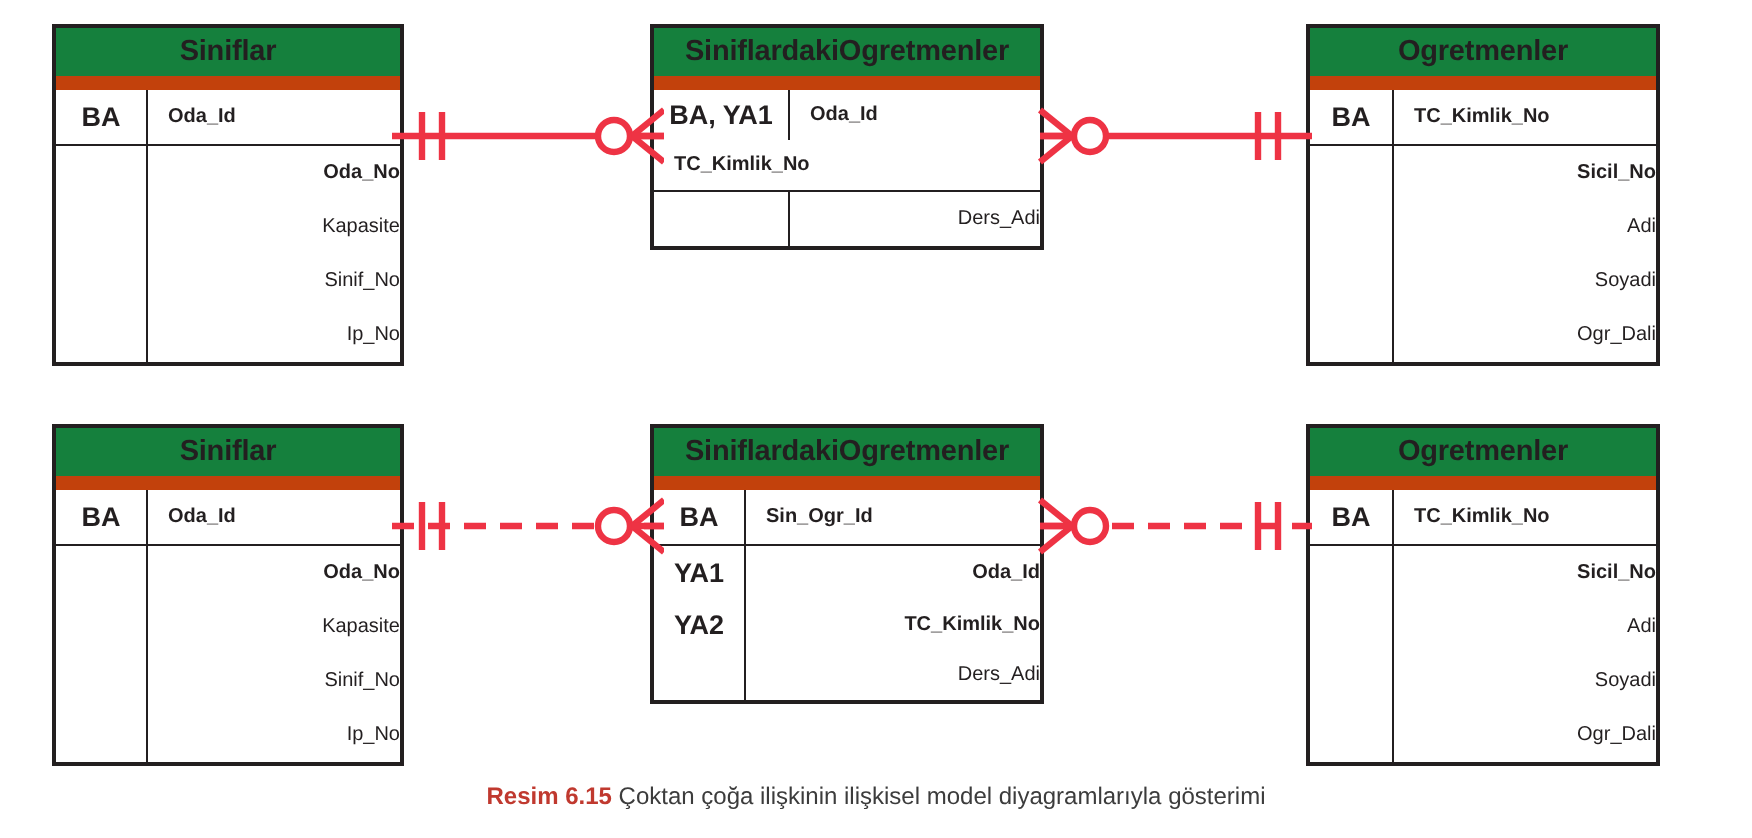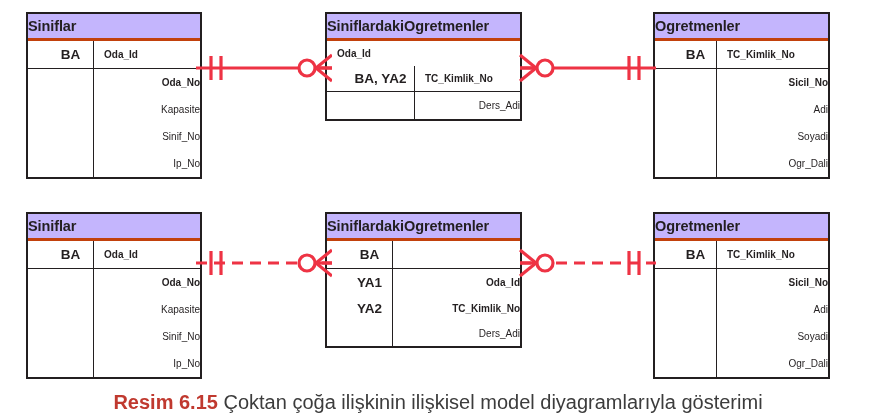--- a/index.html
+++ b/index.html
@@ -17,22 +17,23 @@
   }
 
   
   .entity {
     position: absolute;
     border: 2px solid #231f20;
     background: #ffffff;
     box-sizing: border-box;
   }
   .entity-header {
-    background: #c4b5fd;
-    border-bottom: 3px solid #c2410c;
+    background: #15803d;
+    border-bottom: 7px solid #c2410c;
+    text-align: center;
     font-weight: bold;
     font-size: 14.5px;
     line-height: 24px;
     height: 24px;
     color: #231f20;
     letter-spacing: -0.1px;
   }
   .block {
     border-bottom: 1.5px solid #231f20;
   }
@@ -52,21 +53,20 @@
     width: 46px;
     min-width: 46px;
     border-right: 1.5px solid #231f20;
     align-self: stretch;
     display: flex;
     align-items: center;
     justify-content: center;
     font-weight: bold;
     font-size: 13.5px;
     box-sizing: border-box;
-    margin-left: 20px;
   }
   .attr-cell {
     flex: 1;
     padding-left: 10px;
     font-size: 10px;
     white-space: nowrap;
   }
   .attr-cell.bold { font-weight: bold; }
 
   
@@ -77,21 +77,21 @@
   
   .connector {
     position: absolute;
     pointer-events: none;
   }
   .caption {
     position: absolute;
     left: 0;
     right: 0;
     text-align: center;
-    font-size: 20px;
+    font-size: 12px;
     color: #3c3c3c;
   }
   .caption .figno {
     color: #c0392f;
     font-weight: bold;
   }
 </style>
 </head>
 <body>
 
@@ -123,24 +123,24 @@
       <div class="attr-cell">Ip_No</div>
     </div>
   </div>
 </div>
 
 <div class="entity kw-68" style="left:325px; top:12px; width:197px;">
   <div class="entity-header">SiniflardakiOgretmenler</div>
 
   <div class="block">
     <div class="row tight">
+      <div class="key-cell">BA, YA1</div>
       <div class="attr-cell bold">Oda_Id</div>
     </div>
     <div class="row tight">
-      <div class="key-cell">BA, YA2</div>
       <div class="attr-cell bold">TC_Kimlik_No</div>
     </div>
   </div>
 
   <div class="block last">
     <div class="row">
       <div class="key-cell"></div>
       <div class="attr-cell">Ders_Adi</div>
     </div>
   </div>
@@ -225,20 +225,21 @@
     </div>
   </div>
 </div>
 
 <div class="entity kw-46" style="left:325px; top:212px; width:197px;">
   <div class="entity-header">SiniflardakiOgretmenler</div>
 
   <div class="block">
     <div class="row">
       <div class="key-cell">BA</div>
+      <div class="attr-cell bold">Sin_Ogr_Id</div>
     </div>
   </div>
 
   <div class="block last">
     <div class="row">
       <div class="key-cell">YA1</div>
       <div class="attr-cell bold">Oda_Id</div>
     </div>
     <div class="row tight">
       <div class="key-cell">YA2</div>

